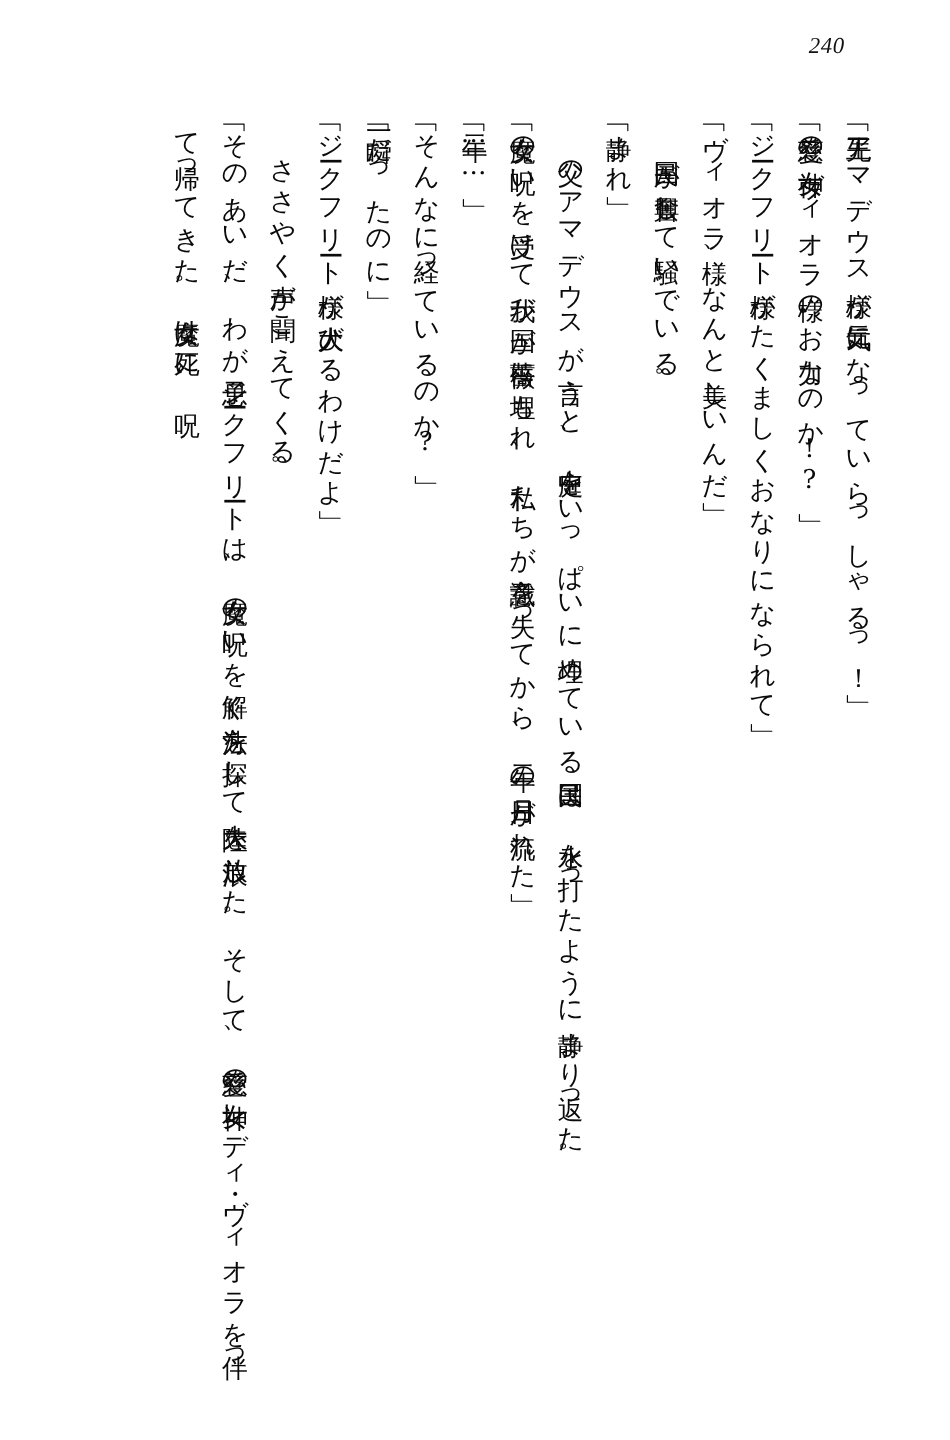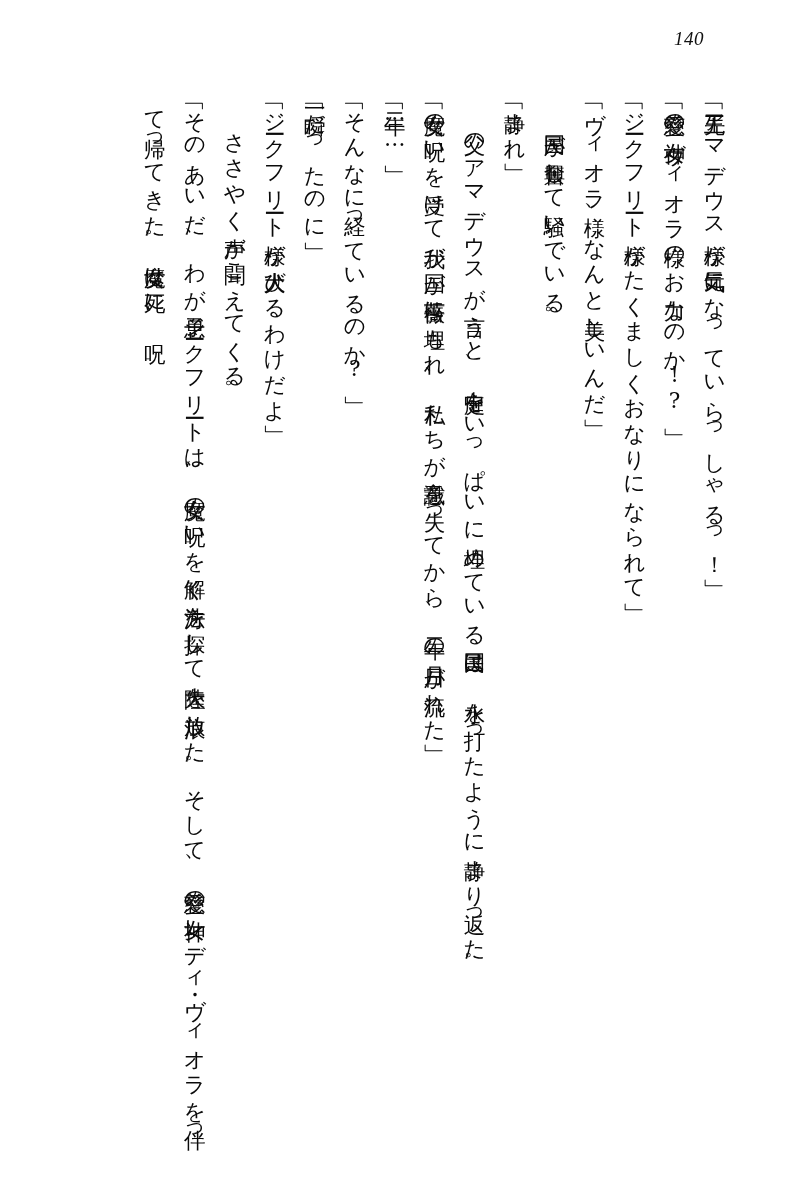--- a/index.html
+++ b/index.html
@@ -54,21 +54,21 @@
   }
   .vtext p.indent {
     text-indent: 1em;
   }
 </style>
 </head>
 <body>
 
 <div class="page">
 
-  <div class="page-number">140</div>
+  <div class="page-number">240</div>
 
   <div class="vtext">
     <p>「先王アマデウス様が元気になっていらっしゃるっ！」</p>
     <p>「慈愛の女神ヴィオラ様のお力なのか!?」</p>
     <p>「ジークフリート様がたくましくおなりになられて」</p>
     <p>「ヴィオラ様、なんと美しいんだ」</p>
     <p class="indent">国民が興奮して騒いでいる。</p>
     <p>「静まれ」</p>
     <p class="indent">父のアマデウスが言うと、中庭をいっぱいに埋めている国民は、水を打ったように静まり返った。</p>
     <p>「魔女の呪いを受けて我が国が薔薇に埋もれ、私たちが意識を失ってから、二年の月日が流れた」</p>

